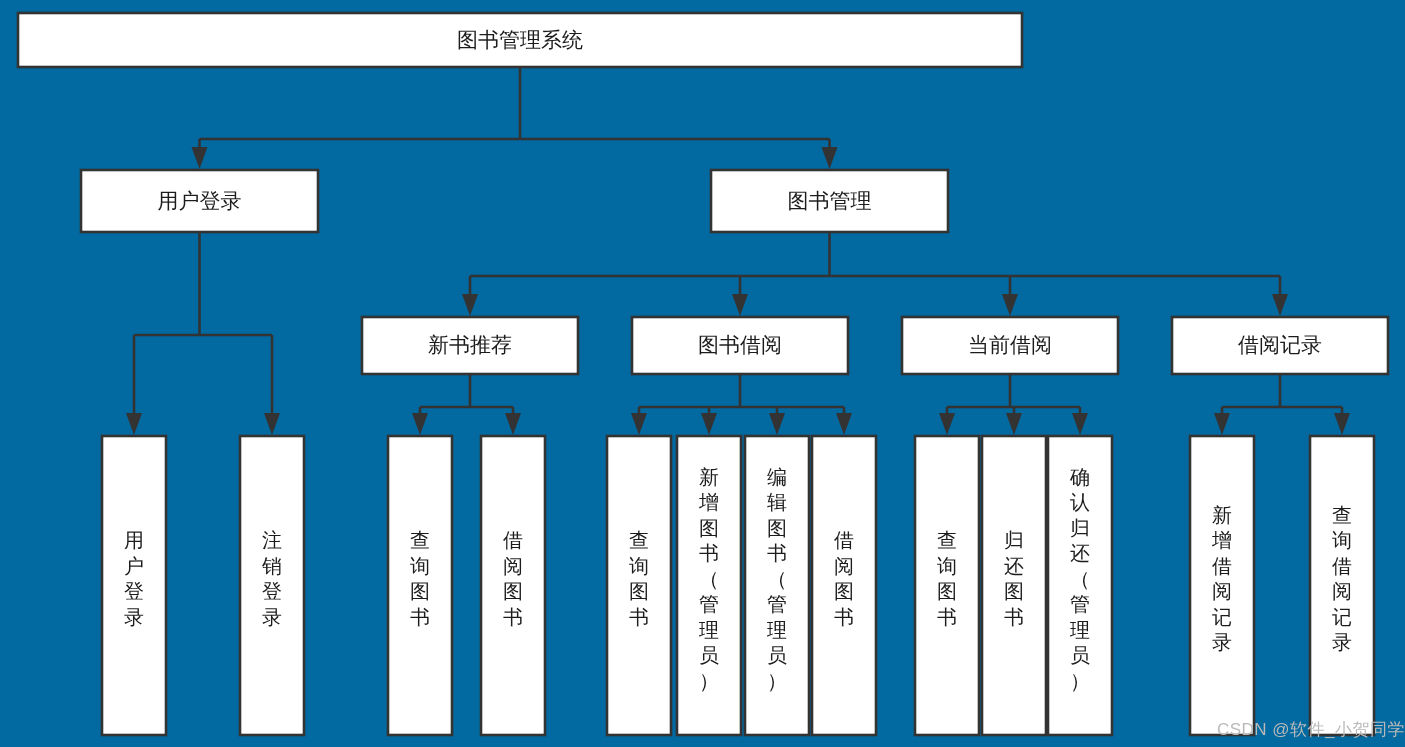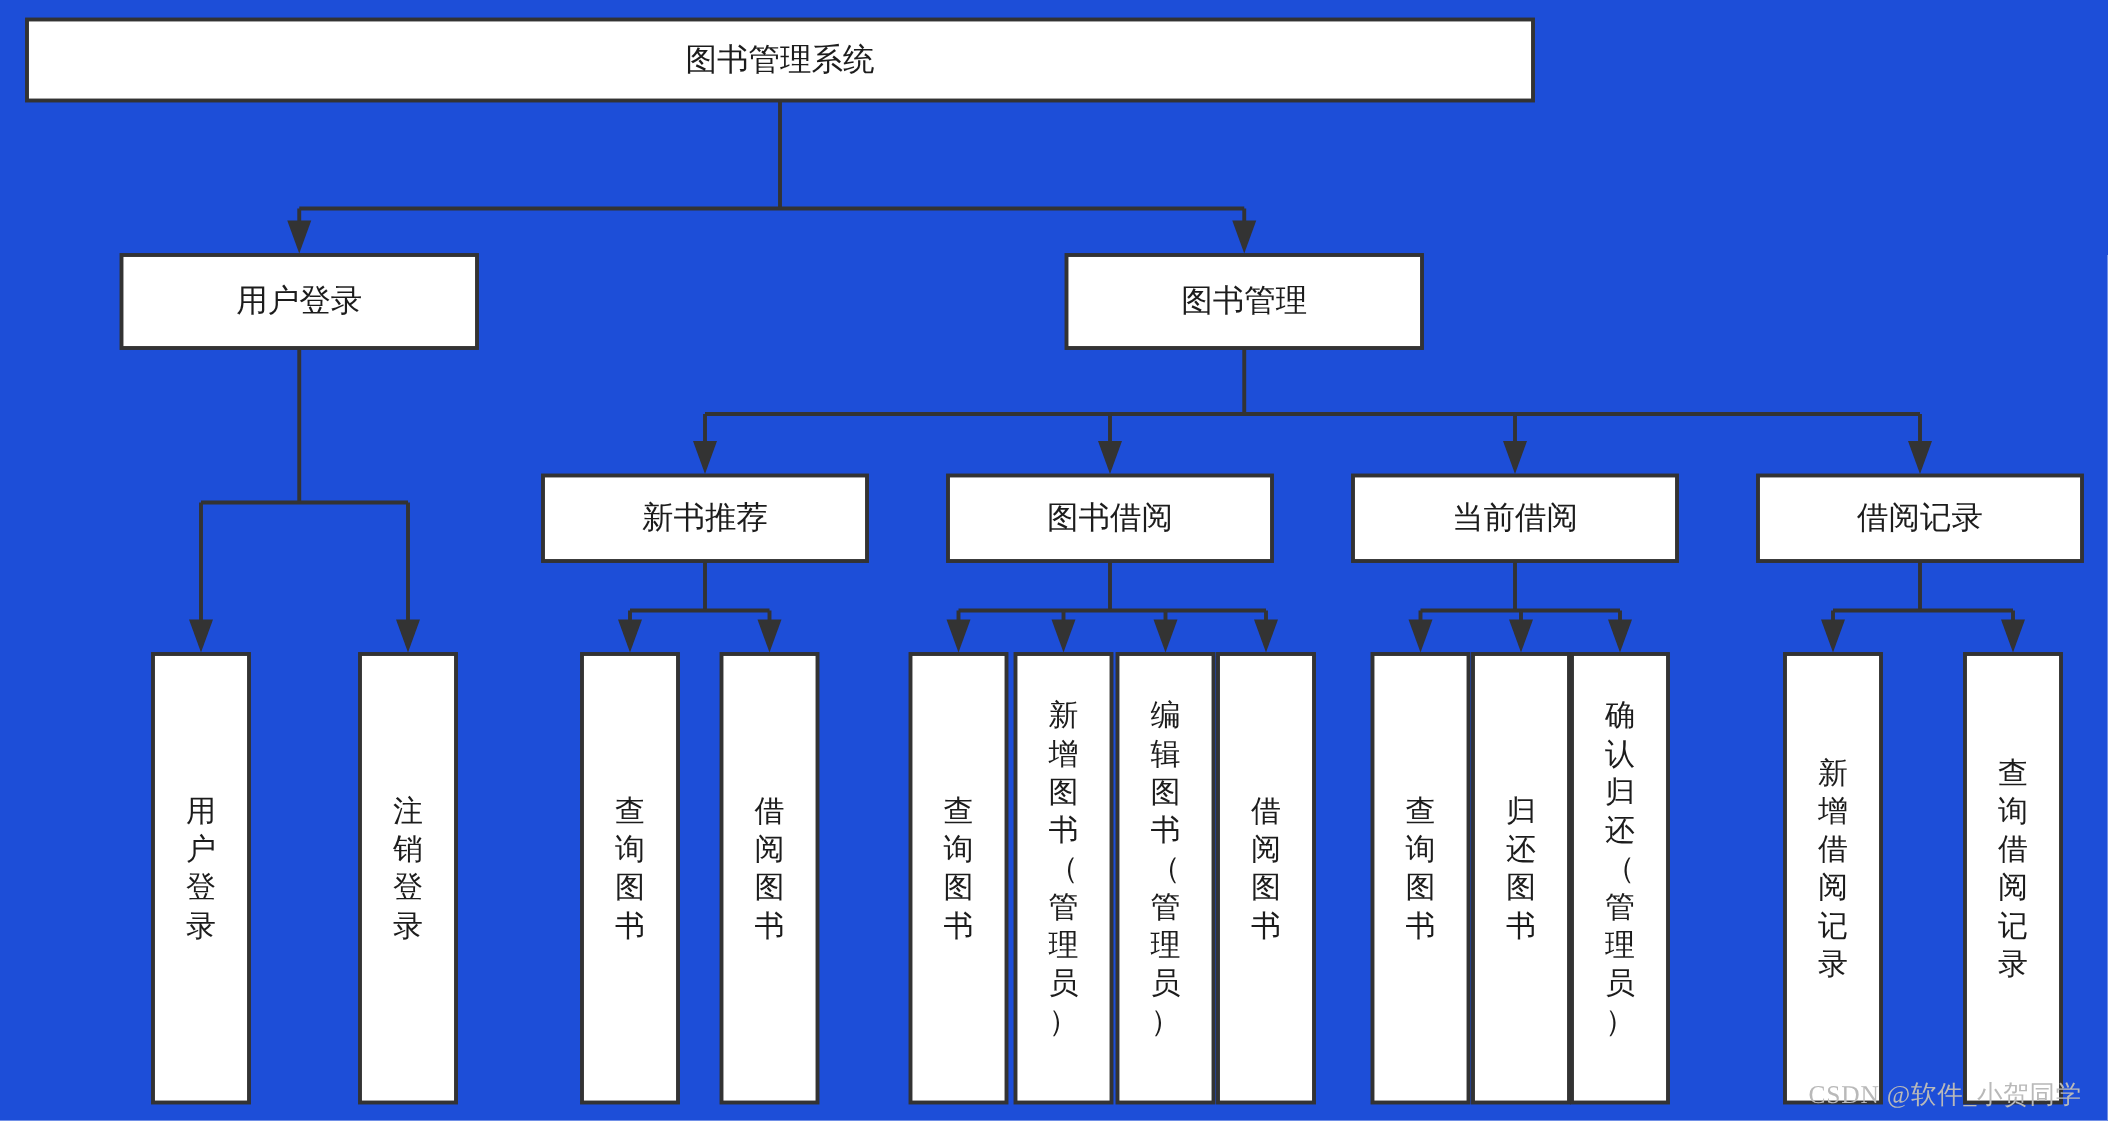--- a/index.html
+++ b/index.html
@@ -1,41 +1,41 @@
 <!DOCTYPE html>
 <html><head>
 <meta charset="utf-8">
 <style>
   html,body{margin:0;padding:0;background:#ffffff;}
   body{
     font-family:"Liberation Sans","DejaVu Sans",sans-serif;
     width:1405px;height:747px;overflow:hidden;
   }
-  #diagram-root{position:relative;width:1405px;height:747px;background:#1d4ed8;}
+  #diagram-root{position:relative;width:1405px;height:747px;background:#0369a1;}
   svg#tree{position:absolute;left:0;top:0;width:1405px;height:747px;display:block;}
   .node-box{fill:#ffffff;stroke:#333333;stroke-width:2.6;}
   .connector{stroke:#333333;stroke-width:2.6;fill:none;}
   .arrow-head{fill:#333333;stroke:none;}
   .node-label{
     fill:#1c1c1c;
     font-family:"Liberation Sans","DejaVu Sans",sans-serif;
     font-size:21px;
     text-anchor:middle;
     dominant-baseline:middle;
   }
   .node-label-vertical{
     fill:#1c1c1c;
     font-family:"Liberation Sans","DejaVu Sans",sans-serif;
     font-size:20px;
     text-anchor:middle;
   }
   .watermark{
     position:absolute;
-    right:17px;bottom:6px;
-    font-family:Liberation Serif, serif;
+    right:0;bottom:6px;
+    font-family:Liberation Sans, sans-serif;
     font-size:17px;
     color:#b9b9b9;
     white-space:nowrap;
     letter-spacing:0.5px;
   }
 </style>
 </head>
 <body>
 
 <div id="diagram-root">

